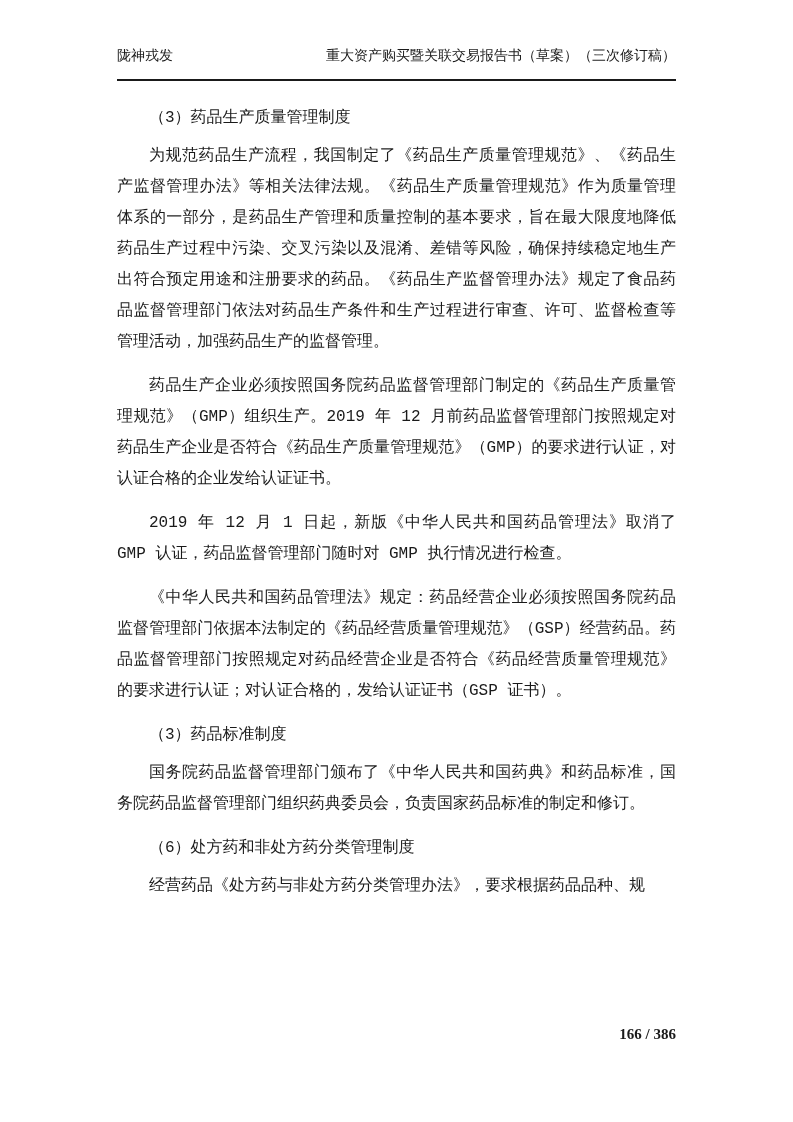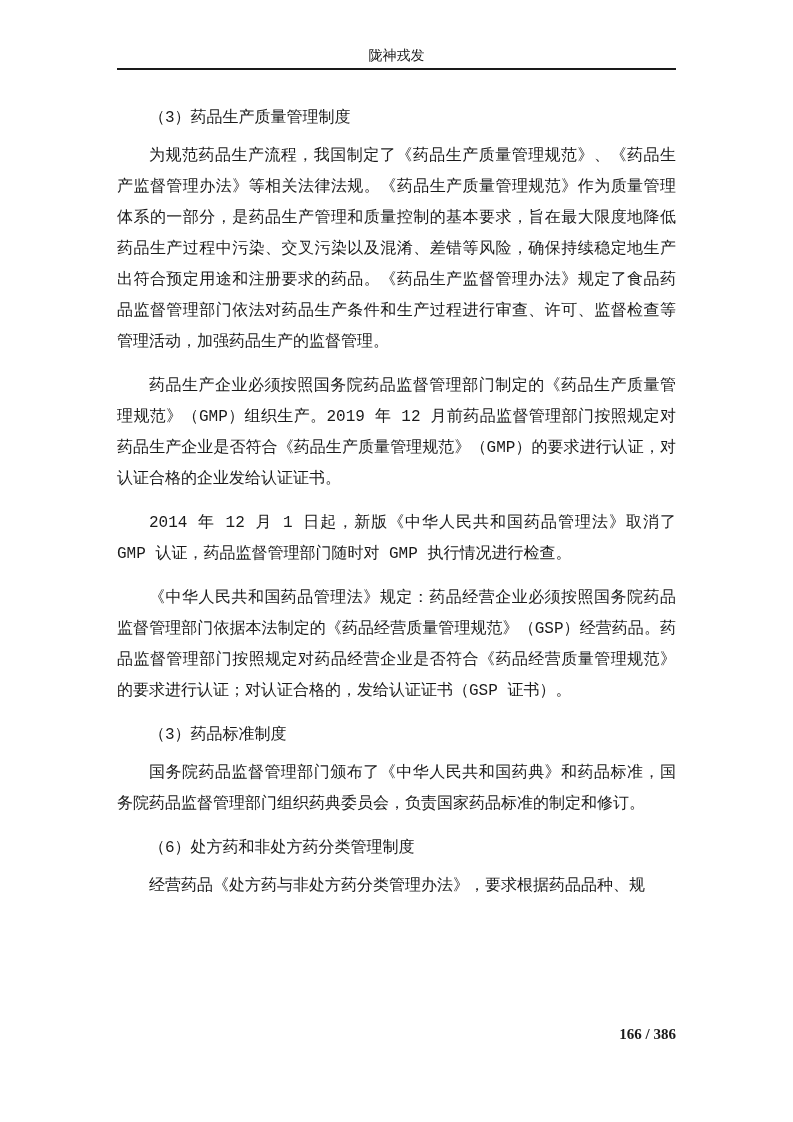--- a/index.html
+++ b/index.html
@@ -15,25 +15,25 @@
     overflow: hidden;
     font-family: "Liberation Serif", "DejaVu Serif", serif;
     color: #1a1a1a;
   }
   .header {
     position: absolute;
     left: 117px;
     width: 559px;
     top: 46px;
     display: flex;
-    justify-content: center;
+    justify-content: space-between;
     align-items: flex-end;
     font-size: 14px;
     line-height: 20px;
-    padding-bottom: 2px;
+    padding-bottom: 13px;
     border-bottom: 2px solid #1a1a1a;
   }
   .header .h-left { white-space: nowrap; }
   .header .h-right { white-space: nowrap; }
   .content {
     position: absolute;
     left: 117px;
     width: 559px;
     top: 103px;
     font-size: 16px;
@@ -63,27 +63,28 @@
     line-height: 20px;
   }
 </style>
 </head>
 <body>
 
 <div class="page">
 
   <div class="header">
     <span class="h-left">陇神戎发</span>
+    <span class="h-right">重大资产购买暨关联交易报告书（草案）（三次修订稿）</span>
   </div>
 
   <div class="content">
     <p class="heading">（3）药品生产质量管理制度</p>
     <p class="para">为规范药品生产流程，我国制定了《药品生产质量管理规范》、《药品生产监督管理办法》等相关法律法规。《药品生产质量管理规范》作为质量管理体系的一部分，是药品生产管理和质量控制的基本要求，旨在最大限度地降低药品生产过程中污染、交叉污染以及混淆、差错等风险，确保持续稳定地生产出符合预定用途和注册要求的药品。《药品生产监督管理办法》规定了食品药品监督管理部门依法对药品生产条件和生产过程进行审查、许可、监督检查等管理活动，加强药品生产的监督管理。</p>
     <p class="para">药品生产企业必须按照国务院药品监督管理部门制定的《药品生产质量管理规范》（GMP）组织生产。2019 年 12 月前药品监督管理部门按照规定对药品生产企业是否符合《药品生产质量管理规范》（GMP）的要求进行认证，对认证合格的企业发给认证证书。</p>
-    <p class="para">2014 年 12 月 1 日起，新版《中华人民共和国药品管理法》取消了 GMP 认证，药品监督管理部门随时对 GMP 执行情况进行检查。</p>
+    <p class="para">2019 年 12 月 1 日起，新版《中华人民共和国药品管理法》取消了 GMP 认证，药品监督管理部门随时对 GMP 执行情况进行检查。</p>
     <p class="para">《中华人民共和国药品管理法》规定：药品经营企业必须按照国务院药品监督管理部门依据本法制定的《药品经营质量管理规范》（GSP）经营药品。药品监督管理部门按照规定对药品经营企业是否符合《药品经营质量管理规范》的要求进行认证；对认证合格的，发给认证证书（GSP 证书）。</p>
     <p class="heading">（3）药品标准制度</p>
     <p class="para">国务院药品监督管理部门颁布了《中华人民共和国药典》和药品标准，国务院药品监督管理部门组织药典委员会，负责国家药品标准的制定和修订。</p>
     <p class="heading">（6）处方药和非处方药分类管理制度</p>
     <p class="para">经营药品《处方药与非处方药分类管理办法》，要求根据药品品种、规</p>
   </div>
 
   <div class="footer">
     <span>166 / 386</span>
   </div>

